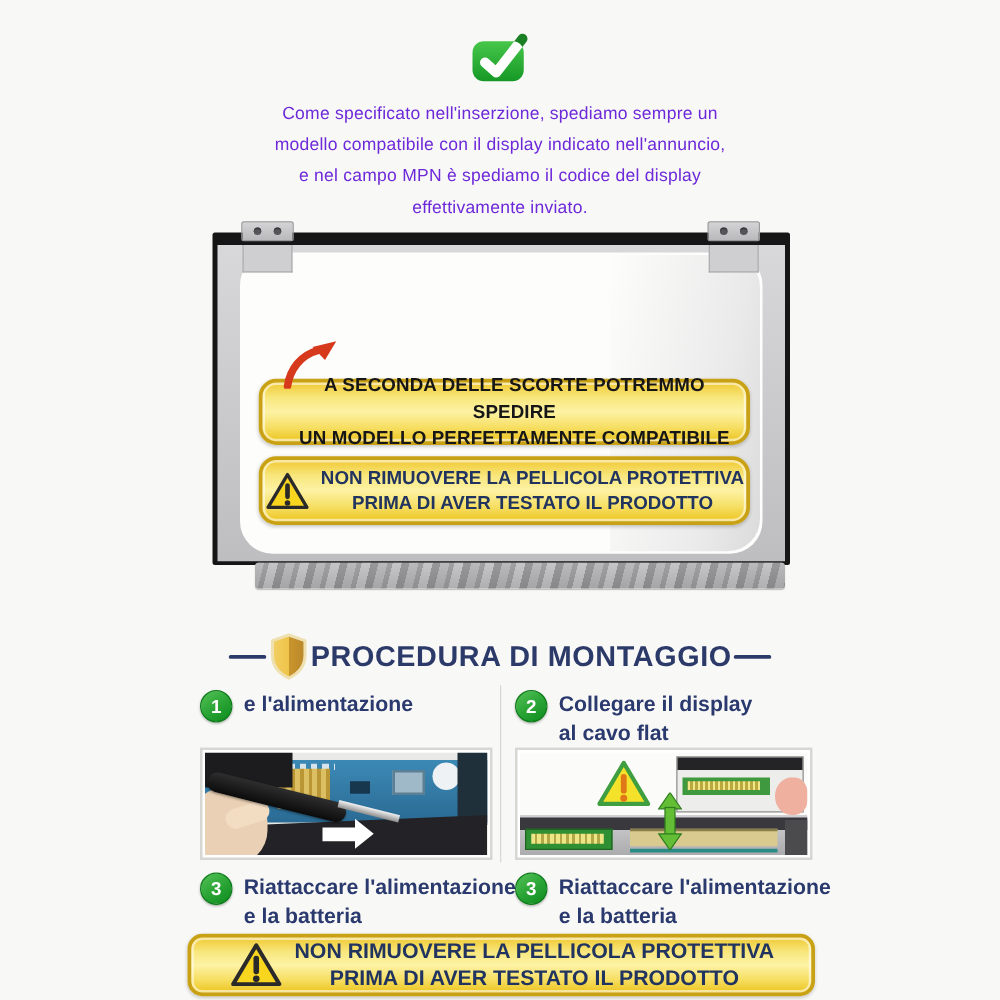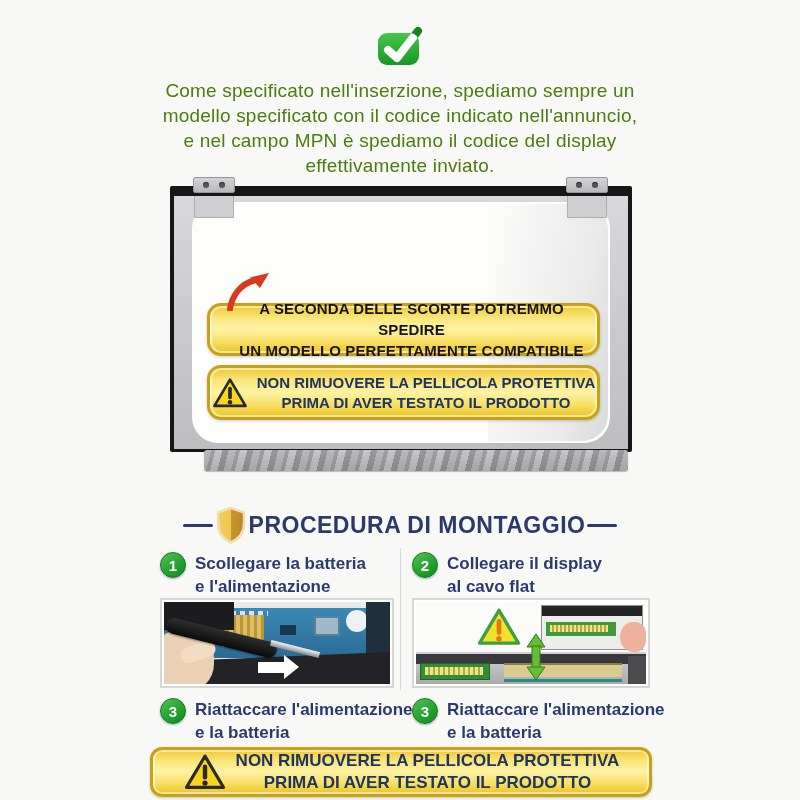--- a/index.html
+++ b/index.html
@@ -4,21 +4,21 @@
 <style>
   * { margin:0; padding:0; box-sizing:border-box; }
   html,body { width:800px; height:800px; }
   body { font-family:"Liberation Sans", sans-serif; background:#f8f8f6; position:relative; overflow:hidden; }
 
   
   .header-row { position:absolute; top:26px; left:0; width:800px; display:flex; align-items:center; justify-content:center; gap:14px; }
   .page-title { font-size:28px; font-weight:bold; color:#2c3a6a; letter-spacing:0.5px; }
 
   
-  .intro { position:absolute; top:78px; left:120px; width:560px; text-align:center; color:#4d7c0f; font-size:19px; line-height:25px; letter-spacing:0.2px; }
+  .intro { position:absolute; top:78px; left:120px; width:560px; text-align:center; color:#6d28d9; font-size:14px; line-height:25px; letter-spacing:0.2px; }
   .intro span { display:block; }
 
   
   .panel { position:absolute; left:170px; top:186px; width:462px; height:266px; background:#161616; border-radius:2px; }
   .bezel { position:absolute; left:4px; right:4px; top:10px; bottom:3px; background:linear-gradient(180deg,#d8d8da 0%,#c8c8ca 60%,#bebec0 100%); }
   .screen { position:absolute; left:22px; right:22px; top:16px; bottom:9px; background:#fdfdfc; border-radius:26px; }
   .screen-sheen { position:absolute; right:24px; top:18px; bottom:11px; width:120px; background:linear-gradient(100deg, rgba(200,200,202,0) 0%, rgba(198,198,200,0.35) 70%, rgba(190,190,192,0.55) 100%); border-radius:0 26px 26px 0; }
   .bracket { position:absolute; width:42px; height:16px; background:linear-gradient(180deg,#d4d4d6,#b9b9bb); border:1px solid #97979a; border-radius:2px; display:flex; align-items:center; justify-content:space-evenly; z-index:4; }
   .bracket .hole { width:6px; height:6px; border-radius:50%; background:#55555a; box-shadow:inset 0 1px 1px #2e2e32; }
   .bracket-plate { position:absolute; width:40px; height:22px; background:#cfcfd1; border:1px solid #aeaeb1; border-top:none; z-index:3; }
@@ -110,21 +110,21 @@
     <path d="M11 24 L20 32 L41 5" fill="none" stroke="#1b7f23" stroke-width="8" stroke-linecap="round" stroke-linejoin="round"></path>
     <rect x="1" y="7" width="41" height="32" rx="9" fill="url(#gck)"></rect>
     <g clip-path="url(#ckclip)">
       <path d="M11 24 L20 32 L41 5" fill="none" stroke="#ffffff" stroke-width="8" stroke-linecap="round" stroke-linejoin="round"></path>
     </g>
   </svg>
 </div>
 
 <div class="intro">
   <span>Come specificato nell'inserzione, spediamo sempre un</span>
-  <span>modello specificato con il codice indicato nell'annuncio,</span>
+  <span>modello compatibile con il display indicato nell'annuncio,</span>
   <span>e nel campo MPN è spediamo il codice del display</span>
   <span>effettivamente inviato.</span>
 </div>
 
 <div class="panel">
   <div class="bezel"></div>
   <div class="screen"></div>
   <div class="screen-sheen"></div>
 </div>
 <div class="bracket" style="left:193px; top:177px;">
@@ -178,21 +178,20 @@
   </svg>
   <div class="section-title">PROCEDURA DI MONTAGGIO</div>
   <div class="head-line"></div>
 </div>
 
 <div class="col-divider"></div>
 
 <div class="step-row" style="left:160px; top:552px;">
   <div class="badge">1</div>
   <div class="step-text">
-    <span>Scollegare la batteria</span>
     <span>e l'alimentazione</span>
   </div>
 </div>
 
 <div class="step-row" style="left:412px; top:552px;">
   <div class="badge">2</div>
   <div class="step-text">
     <span>Collegare il display</span>
     <span>al cavo flat</span>
   </div>

